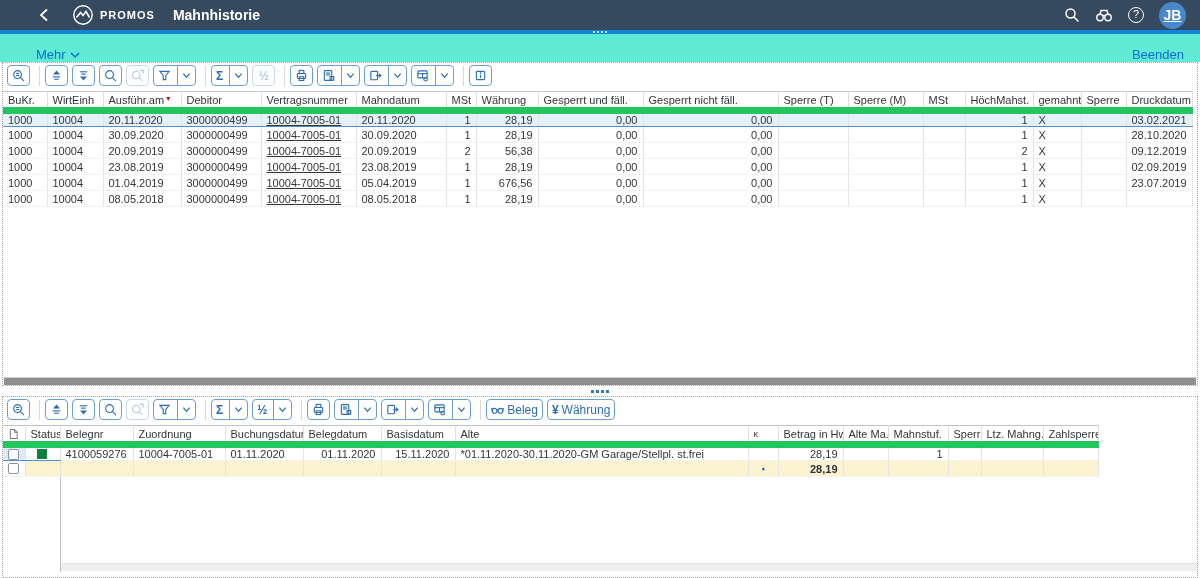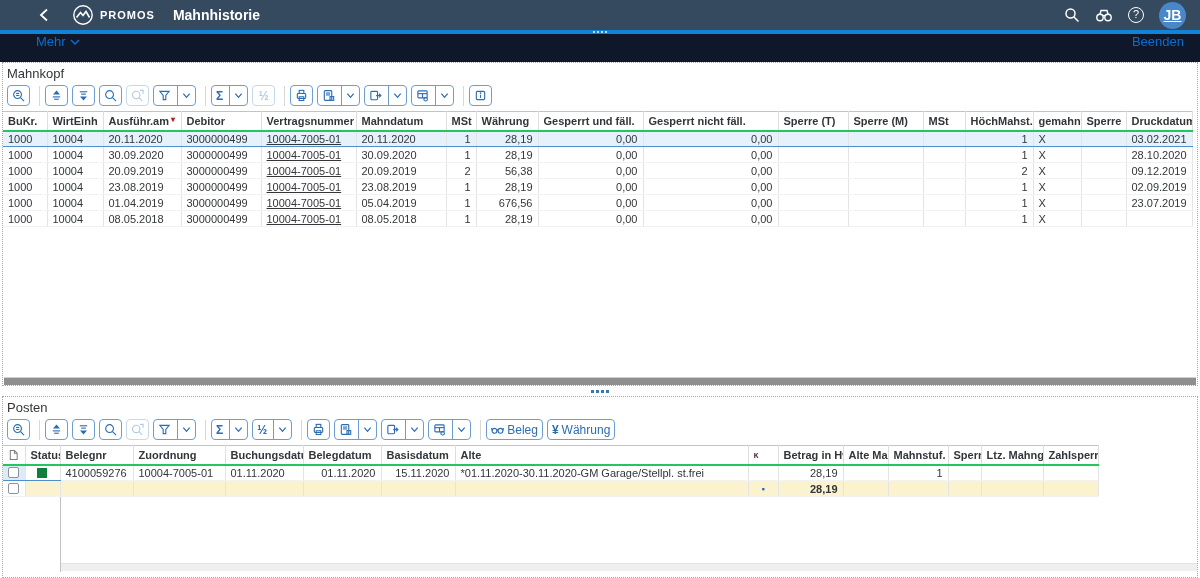--- a/index.html
+++ b/index.html
@@ -27,21 +27,21 @@
     font-size:14px; font-weight:700; display:flex; align-items:center; justify-content:center;
     margin-left:10px; cursor:pointer;text-decoration:underline; }
   
   .accent { height:4px; background:var(--accent); position:relative; }
   .grip { position:absolute; left:50%; top:1px; transform:translateX(-50%); display:flex; gap:2px; }
   .grip i { width:2px; height:2px; background:#b8ddf6; display:block; }
   .splitter { height:10px; display:flex; align-items:center; justify-content:center; gap:2px;
     cursor:row-resize; background:#fff; }
   .splitter i { width:3px; height:3px; background:#3b78ad; display:block; }
   
-  .subbar { height:28px; display:flex; align-items:flex-start; padding:0 16px 0 36px; background:#0f172a;gap:28px; }
+  .subbar { height:28px; display:flex; align-items:flex-end; padding:0 16px 0 36px; background:#5eead4;gap:28px; }
   .more { color:var(--link); font-size:13px; display:flex; align-items:center; gap:4px; cursor:pointer; }
   .beenden { color:var(--link); font-size:13px; cursor:pointer; }
   
   .panel { margin:0 2px; border:1px dotted #a7a7a7; background:#fff; display:flex;
     flex-direction:column; position:relative; overflow:hidden; }
   #mahnkopf-panel { height:324px; }
   #posten-panel { height:182px; }
   .ptitle { font-size:13px; color:#32363a; padding:3px 4px 1px; height:20px; }
   .toolbar { display:flex; align-items:center; padding:2px 4px 5px; }
   .tsep { width:1px; height:20px; background:#d8d8d8; margin:0 5px; }
@@ -50,22 +50,22 @@
     padding:0 4px; margin-right:4px; cursor:pointer; gap:3px; }
   .tbtn.disabled { border-color:#c6d9ea; color:#afccE3; cursor:default; }
   .tbtn .divline { width:1px; align-self:stretch; background:inherit; border-left:1px solid #6b9fd2; margin:0 1px 0 3px; }
   .tlabel { font-size:12px; white-space:nowrap; }
   .icon { display:flex; align-items:center; justify-content:center; }
   .icon svg { display:block; }
   .icon.txt { font-size:12px; font-weight:700; line-height:1; }
   
   .tablewrap { position:relative; z-index:1; }
   table.grid { border-collapse:collapse; table-layout:fixed; font-size:11px; color:#32363a; background:#fff; }
-  .grid th { font-weight:700; height:19px; padding:0 5px; text-align:left; white-space:nowrap;
-    overflow:hidden; background:#fff; border-top:1px solid #c3c3c3; border-bottom:2px solid #22c55e;
+  .grid th { font-weight:400; height:19px; padding:0 5px; text-align:left; white-space:nowrap;
+    overflow:hidden; background:#fff; border-top:1px solid #c3c3c3; border-bottom:7px solid #22c55e;
     border-right:1px solid #dedede; cursor:pointer; }
   .grid td { height:16px; padding:0 5px; white-space:nowrap; overflow:hidden; background:#fff;
     border-right:1px solid #e4e4e4; border-bottom:1px solid #f2f2f2; }
   .al-right { text-align:right; } .al-center { text-align:center; } .al-left { text-align:left; }
   tr.selected td { background:var(--sel); border-bottom:1px solid var(--selb); }
   td.lead { border-bottom:1px solid var(--selb) !important; }
   td.lead0 { background:#ddebf8 !important; }
   tr.total td { background:var(--total); font-weight:700; }
   tr.total td.selcell { background:#fff; font-weight:400; }
   tr.total td.kcol { color:#1f5f9e; font-size:9px; }
@@ -134,21 +134,20 @@
     <span>Mehr</span>
     <svg width="10" height="8" viewBox="0 0 10 8" fill="none" stroke="#0a6ed1" stroke-width="1.5">
         <polyline points="1,2 5,6 9,2"></polyline>
       </svg>
   </span>
   <span class="spacer"></span>
   <span class="beenden">Beenden</span>
 </div>
 
 <section class="panel" id="mahnkopf-panel">
-  <div class="ptitle">Mahnkopf</div>
   <div class="toolbar">
       <span class="tbtn">
         <span class="icon">
           <svg width="13" height="13" viewBox="0 0 14 14" fill="none" stroke="currentColor" stroke-width="1.2">
             <circle cx="6" cy="6" r="4.2"></circle>
             <line x1="9.2" y1="9.2" x2="13" y2="13"></line>
             <line x1="4.4" y1="4.8" x2="7.8" y2="4.8"></line>
             <line x1="4.4" y1="7" x2="7.8" y2="7"></line>
           </svg>
         </span>
@@ -449,21 +448,20 @@
 
 <div class="splitter">
     <i></i>
     <i></i>
     <i></i>
     <i></i>
   </div>
 
 <section class="panel" id="posten-panel">
   <div class="vline"></div>
-  <div class="ptitle">Posten</div>
   <div class="toolbar">
       <span class="tbtn">
         <span class="icon">
           <svg width="13" height="13" viewBox="0 0 14 14" fill="none" stroke="currentColor" stroke-width="1.2">
             <circle cx="6" cy="6" r="4.2"></circle>
             <line x1="9.2" y1="9.2" x2="13" y2="13"></line>
             <line x1="4.4" y1="4.8" x2="7.8" y2="4.8"></line>
             <line x1="4.4" y1="7" x2="7.8" y2="7"></line>
           </svg>
         </span>

